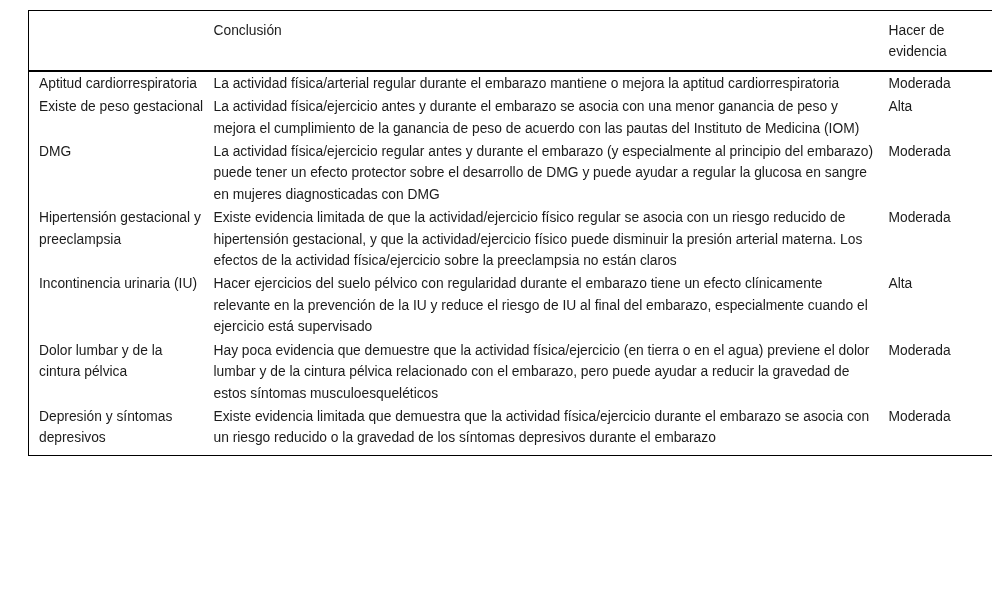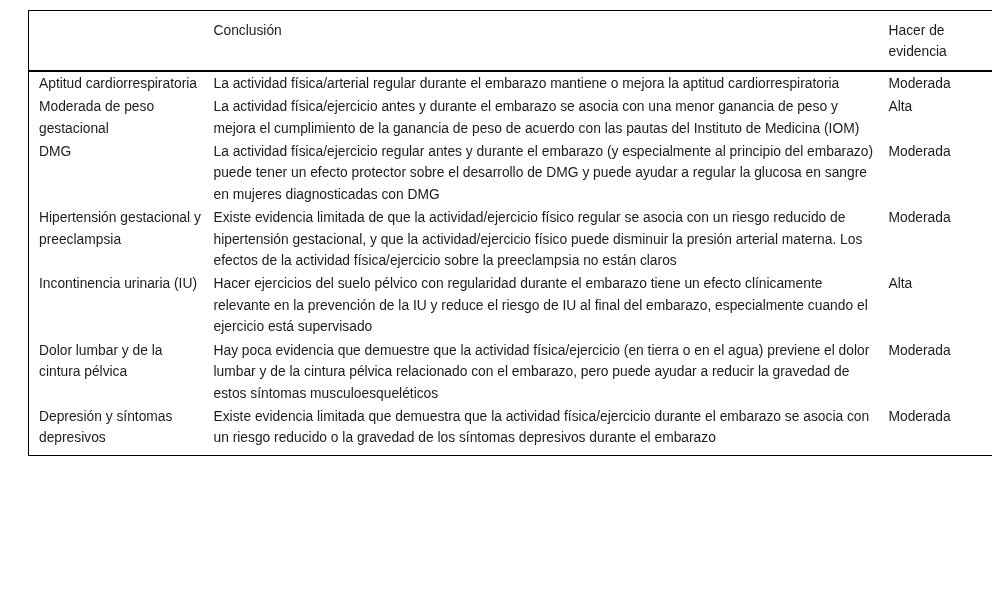--- a/index.html
+++ b/index.html
@@ -70,21 +70,21 @@
         <th>Hacer de evidencia</th>
       </tr>
     </thead>
     <tbody>
       <tr>
         <td class="topic">Aptitud cardiorrespiratoria</td>
         <td class="conclusion">La actividad física/arterial regular durante el embarazo mantiene o mejora la aptitud cardiorrespiratoria</td>
         <td class="evidence">Moderada</td>
       </tr>
       <tr>
-        <td class="topic">Moderada de peso gestacional</td>
+        <td class="topic">Existe de peso gestacional</td>
         <td class="conclusion">La actividad física/ejercicio antes y durante el embarazo se asocia con una menor ganancia de peso y mejora el cumplimiento de la ganancia de peso de acuerdo con las pautas del Instituto de Medicina (IOM)</td>
         <td class="evidence">Alta</td>
       </tr>
       <tr>
         <td class="topic">DMG</td>
         <td class="conclusion">La actividad física/ejercicio regular antes y durante el embarazo (y especialmente al principio del embarazo) puede tener un efecto protector sobre el desarrollo de DMG y puede ayudar a regular la glucosa en sangre en mujeres diagnosticadas con DMG</td>
         <td class="evidence">Moderada</td>
       </tr>
       <tr>
         <td class="topic">Hipertensión gestacional y preeclampsia</td>

